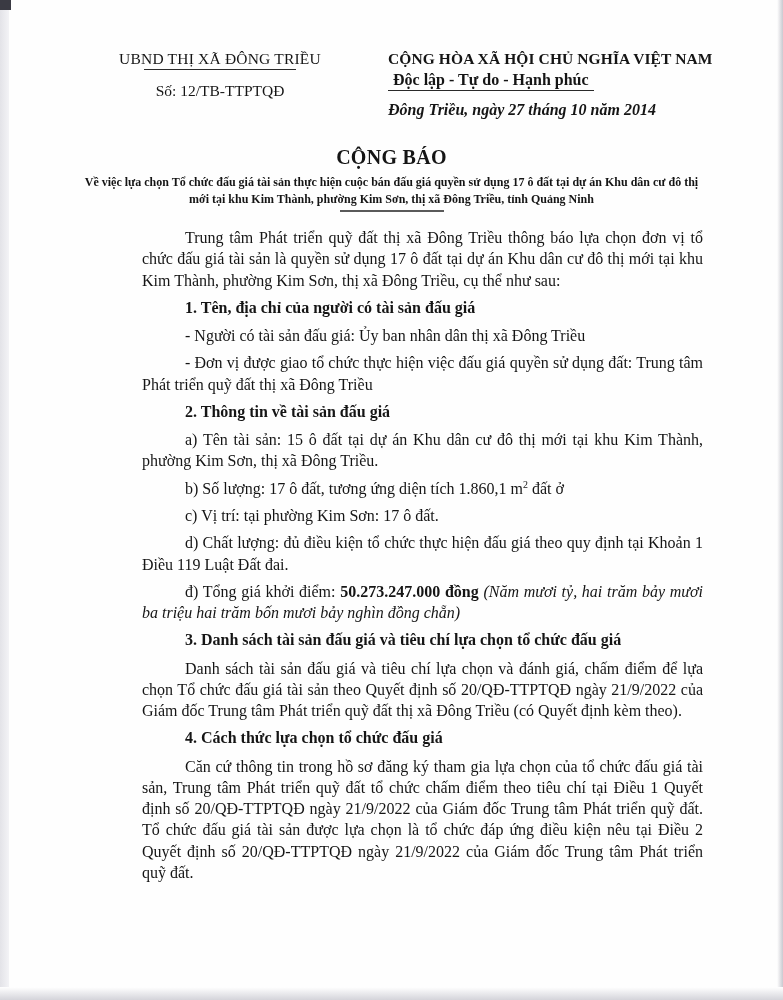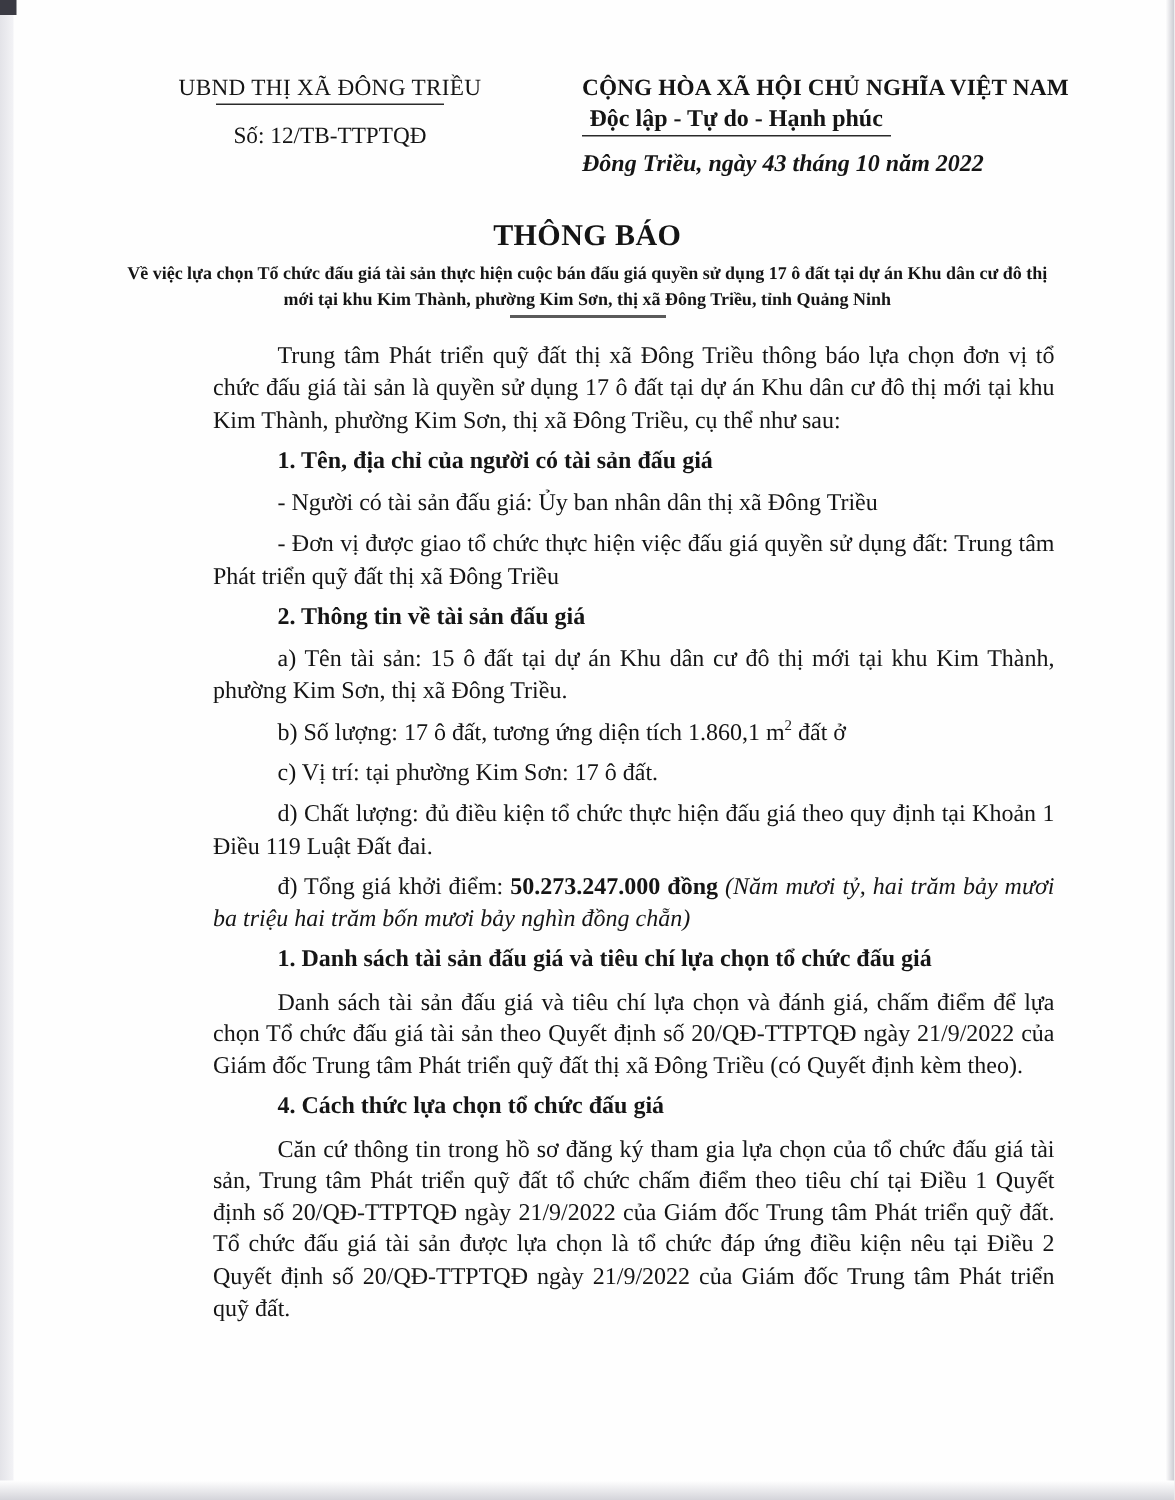--- a/index.html
+++ b/index.html
@@ -87,43 +87,43 @@
     <div class="lh-left">
       <div class="org-parent">UBND THỊ XÃ ĐÔNG TRIỀU</div>
       <div class="org-underline"></div>
       <div class="doc-number">Số: 12/TB-TTPTQĐ</div>
     </div>
     <div class="lh-right">
       <div class="country">CỘNG HÒA XÃ HỘI CHỦ NGHĨA VIỆT NAM</div>
       <div>
         <span class="motto">Độc lập - Tự do - Hạnh phúc</span>
       </div>
-      <div class="place-date">Đông Triều, ngày 43 tháng 10 năm 2022</div>
+      <div class="place-date">Đông Triều, ngày 27 tháng 10 năm 2014</div>
     </div>
   </div>
 
   <div class="title-block">
-    <div class="doc-title">THÔNG BÁO</div>
+    <div class="doc-title">CỘNG BÁO</div>
     <div class="doc-subtitle">Về việc lựa chọn Tổ chức đấu giá tài sản thực hiện cuộc bán đấu giá quyền sử dụng 17 ô đất tại dự án Khu dân cư đô thị mới tại khu Kim Thành, phường Kim Sơn, thị xã Đông Triều, tỉnh Quảng Ninh</div>
     <div class="title-rule"></div>
   </div>
 
   <div class="content">
     <p class="para">Trung tâm Phát triển quỹ đất thị xã Đông Triều thông báo lựa chọn đơn vị tổ chức đấu giá tài sản là quyền sử dụng 17 ô đất tại dự án Khu dân cư đô thị mới tại khu Kim Thành, phường Kim Sơn, thị xã Đông Triều, cụ thể như sau:</p>
 
     <p class="heading">1. Tên, địa chỉ của người có tài sản đấu giá</p>
     <p class="para">- Người có tài sản đấu giá: Ủy ban nhân dân thị xã Đông Triều</p>
     <p class="para">- Đơn vị được giao tổ chức thực hiện việc đấu giá quyền sử dụng đất: Trung tâm Phát triển quỹ đất thị xã Đông Triều</p>
 
     <p class="heading">2. Thông tin về tài sản đấu giá</p>
     <p class="para">a) Tên tài sản: 15 ô đất tại dự án Khu dân cư đô thị mới tại khu Kim Thành, phường Kim Sơn, thị xã Đông Triều.</p>
     <p class="para"><span>b) Số lượng: 17 ô đất, tương ứng diện tích 1.860,1 m</span><sup>2</sup><span> đất ở</span></p>
     <p class="para">c) Vị trí: tại phường Kim Sơn: 17 ô đất.</p>
     <p class="para">d) Chất lượng: đủ điều kiện tổ chức thực hiện đấu giá theo quy định tại Khoản 1 Điều 119 Luật Đất đai.</p>
     <p class="para"><span>đ) Tổng giá khởi điểm: </span><span class="bold">50.273.247.000 đồng</span><span class="italic"> (Năm mươi tỷ, hai trăm bảy mươi ba triệu hai trăm bốn mươi bảy nghìn đồng chẵn)</span></p>
 
-    <p class="heading">1. Danh sách tài sản đấu giá và tiêu chí lựa chọn tổ chức đấu giá</p>
+    <p class="heading">3. Danh sách tài sản đấu giá và tiêu chí lựa chọn tổ chức đấu giá</p>
     <p class="para">Danh sách tài sản đấu giá và tiêu chí lựa chọn và đánh giá, chấm điểm để lựa chọn Tổ chức đấu giá tài sản theo Quyết định số 20/QĐ-TTPTQĐ ngày 21/9/2022 của Giám đốc Trung tâm Phát triển quỹ đất thị xã Đông Triều (có Quyết định kèm theo).</p>
 
     <p class="heading">4. Cách thức lựa chọn tổ chức đấu giá</p>
     <p class="para">Căn cứ thông tin trong hồ sơ đăng ký tham gia lựa chọn của tổ chức đấu giá tài sản, Trung tâm Phát triển quỹ đất tổ chức chấm điểm theo tiêu chí tại Điều 1 Quyết định số 20/QĐ-TTPTQĐ ngày 21/9/2022 của Giám đốc Trung tâm Phát triển quỹ đất. Tổ chức đấu giá tài sản được lựa chọn là tổ chức đáp ứng điều kiện nêu tại Điều 2 Quyết định số 20/QĐ-TTPTQĐ ngày 21/9/2022 của Giám đốc Trung tâm Phát triển quỹ đất.</p>
   </div>
 </div>
 
 </body></html>

